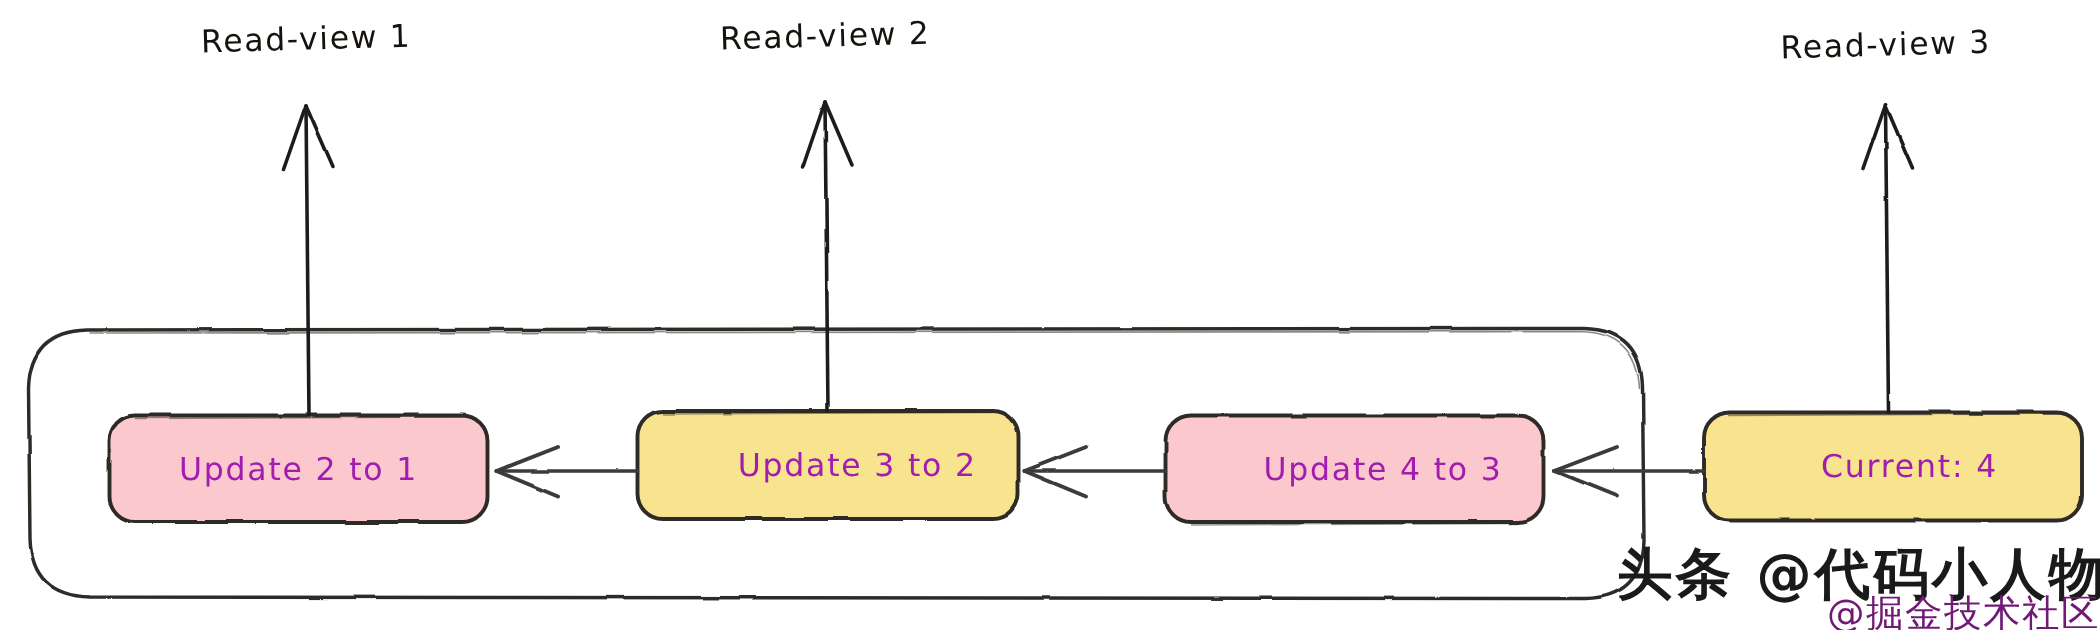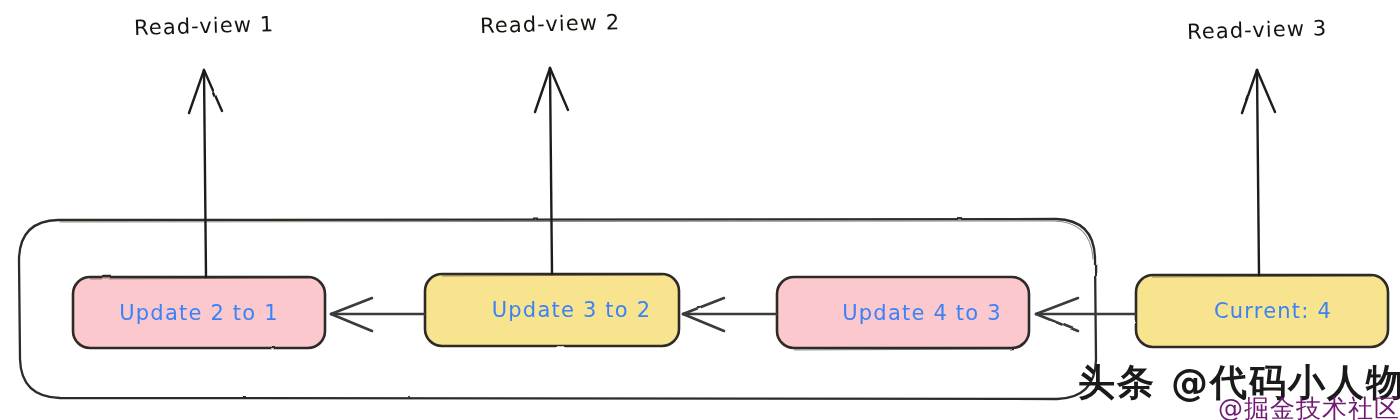--- a/index.html
+++ b/index.html
@@ -22,21 +22,21 @@
     left: 0;
     top: 0;
     width: 1400px;
     height: 420px;
   }
   .node-label {
     position: absolute;
     display: flex;
     align-items: center;
     justify-content: center;
-    color: #3b82f6;
+    color: #a21caf;
     font-family: "DejaVu Sans", sans-serif;
     font-size: 21px;
     letter-spacing: 1.2px;
     white-space: nowrap;
     pointer-events: none;
   }
   .view-label {
     position: absolute;
     color: #16120e;
     font-family: "DejaVu Sans", sans-serif;

